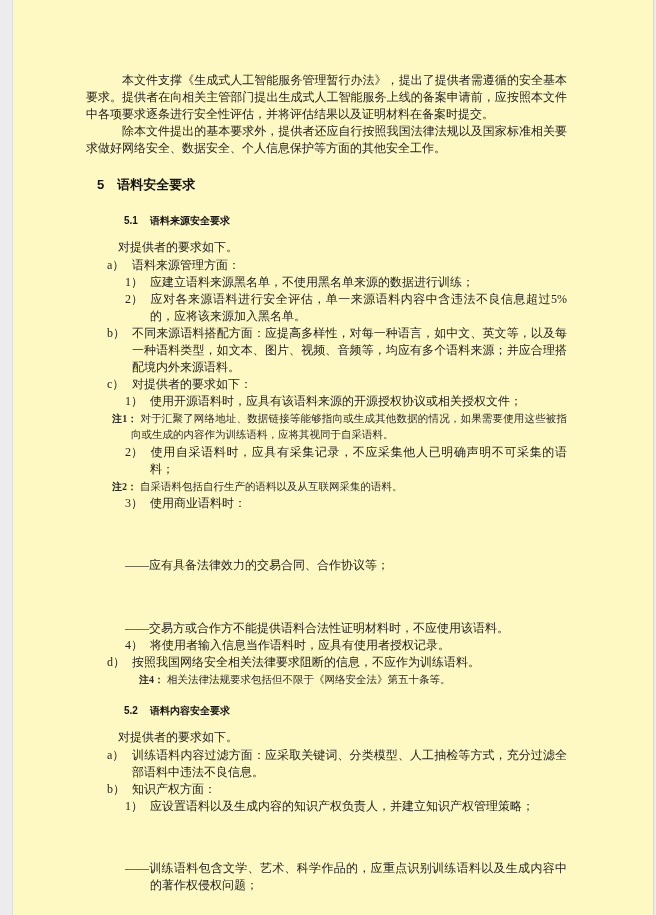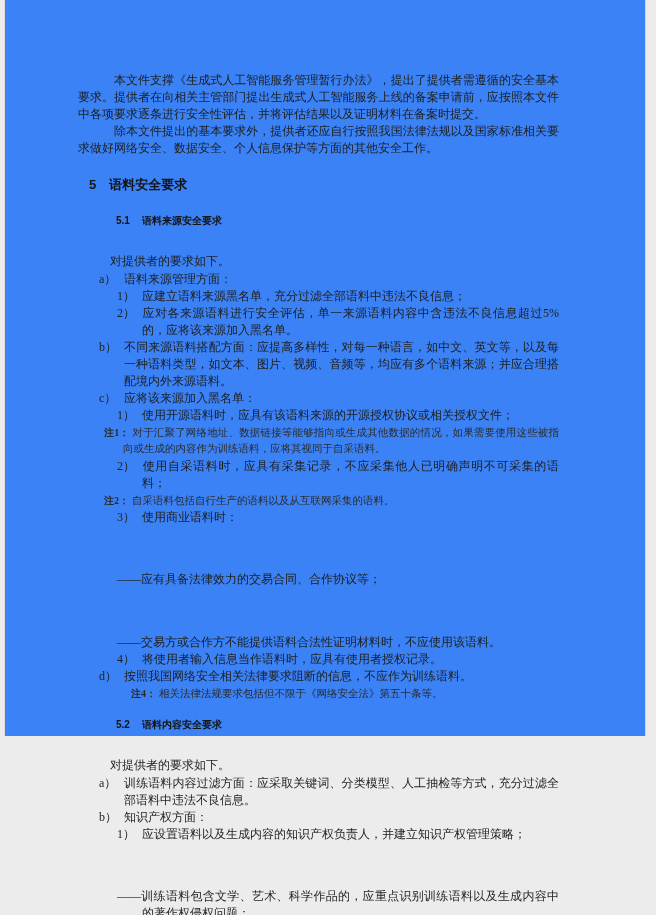--- a/index.html
+++ b/index.html
@@ -2,22 +2,22 @@
 <html lang="zh"><head>
 <meta charset="utf-8">
 <style>
   html,body{margin:0;padding:0;}
   body{
     width:656px;height:915px;position:relative;overflow:hidden;
     background:#ececec;
     font-family:"Liberation Serif","DejaVu Serif",serif;
   }
   .page{
-    position:absolute;left:4px;top:0;width:640px;height:736px;
-    background:#3b82f6;
+    position:absolute;left:12px;top:0;width:640px;height:915px;
+    background:#fef9c3;
     border-left:1px solid #dcdcdc;border-right:1px solid #d6d6d6;
   }
   .content{
     position:absolute;left:73px;top:0;width:481px;
     padding-top:72px;
     font-size:12px;line-height:17.1px;color:#1e1e1e;
     text-align:justify;
   }
   .intro p{margin:0;text-indent:36px;}
   .h-ch{
@@ -27,21 +27,21 @@
     text-align:left;
   }
   .h-ch .num{margin-right:13px;}
   .h-sub{
     margin:19px 0 0 38px;
     font-family:"Liberation Sans","DejaVu Sans",sans-serif;
     font-weight:bold;font-size:10px;line-height:17px;color:#141414;
     text-align:left;
   }
   .h-sub .num{margin-right:12px;}
-  .lead{margin:24px 0 0 32px;}
+  .lead{margin:10px 0 0 32px;}
   .li{margin:0;}
   .lvl-a{margin-left:21px;padding-left:25px;text-indent:-25px;}
   .lvl-n{margin-left:39px;padding-left:25px;text-indent:-25px;}
   .marker{display:inline-block;width:25px;text-indent:0;}
   .lvl-dash{margin-left:39px;padding-left:25px;text-indent:-25px;margin-top:45px;}
   .lvl-dash .marker{width:auto;min-width:24px;letter-spacing:0;}
   .note{
     margin:1px 0 1px 26px;padding-left:19px;text-indent:-19px;
     font-size:10.5px;line-height:15.6px;color:#2b2b2b;
   }
@@ -67,24 +67,24 @@
       <span class="num">5</span><span>语料安全要求</span>
     </div>
 
     <div class="h-sub">
       <span class="num">5.1</span><span>语料来源安全要求</span>
     </div>
 
     <p class="lead">对提供者的要求如下。</p>
 
     <div class="li lvl-a"><span class="marker">a）</span><span>语料来源管理方面：</span></div>
-    <div class="li lvl-n"><span class="marker">1）</span><span>应建立语料来源黑名单，充分过滤全部语料中违法不良信息；</span></div>
+    <div class="li lvl-n"><span class="marker">1）</span><span>应建立语料来源黑名单，不使用黑名单来源的数据进行训练；</span></div>
     <div class="li lvl-n"><span class="marker">2）</span><span>应对各来源语料进行安全评估，单一来源语料内容中含违法不良信息超过5%的，应将该来源加入黑名单。</span></div>
     <div class="li lvl-a"><span class="marker">b）</span><span>不同来源语料搭配方面：应提高多样性，对每一种语言，如中文、英文等，以及每一种语料类型，如文本、图片、视频、音频等，均应有多个语料来源；并应合理搭配境内外来源语料。</span></div>
-    <div class="li lvl-a"><span class="marker">c）</span><span>应将该来源加入黑名单：</span></div>
+    <div class="li lvl-a"><span class="marker">c）</span><span>对提供者的要求如下：</span></div>
     <div class="li lvl-n"><span class="marker">1）</span><span>使用开源语料时，应具有该语料来源的开源授权协议或相关授权文件；</span></div>
     <div class="note"><span class="marker">注1：</span><span>对于汇聚了网络地址、数据链接等能够指向或生成其他数据的情况，如果需要使用这些被指向或生成的内容作为训练语料，应将其视同于自采语料。</span></div>
     <div class="li lvl-n"><span class="marker">2）</span><span>使用自采语料时，应具有采集记录，不应采集他人已明确声明不可采集的语料；</span></div>
     <div class="note"><span class="marker">注2：</span><span>自采语料包括自行生产的语料以及从互联网采集的语料。</span></div>
     <div class="li lvl-n"><span class="marker">3）</span><span>使用商业语料时：</span></div>
     <div class="li lvl-dash"><span class="marker">——</span><span>应有具备法律效力的交易合同、合作协议等；</span></div>
     <div class="li lvl-dash"><span class="marker">——</span><span>交易方或合作方不能提供语料合法性证明材料时，不应使用该语料。</span></div>
     <div class="li lvl-n"><span class="marker">4）</span><span>将使用者输入信息当作语料时，应具有使用者授权记录。</span></div>
     <div class="li lvl-a"><span class="marker">d）</span><span>按照我国网络安全相关法律要求阻断的信息，不应作为训练语料。</span></div>
     <div class="note note-deep"><span class="marker">注4：</span><span>相关法律法规要求包括但不限于《网络安全法》第五十条等。</span></div>

